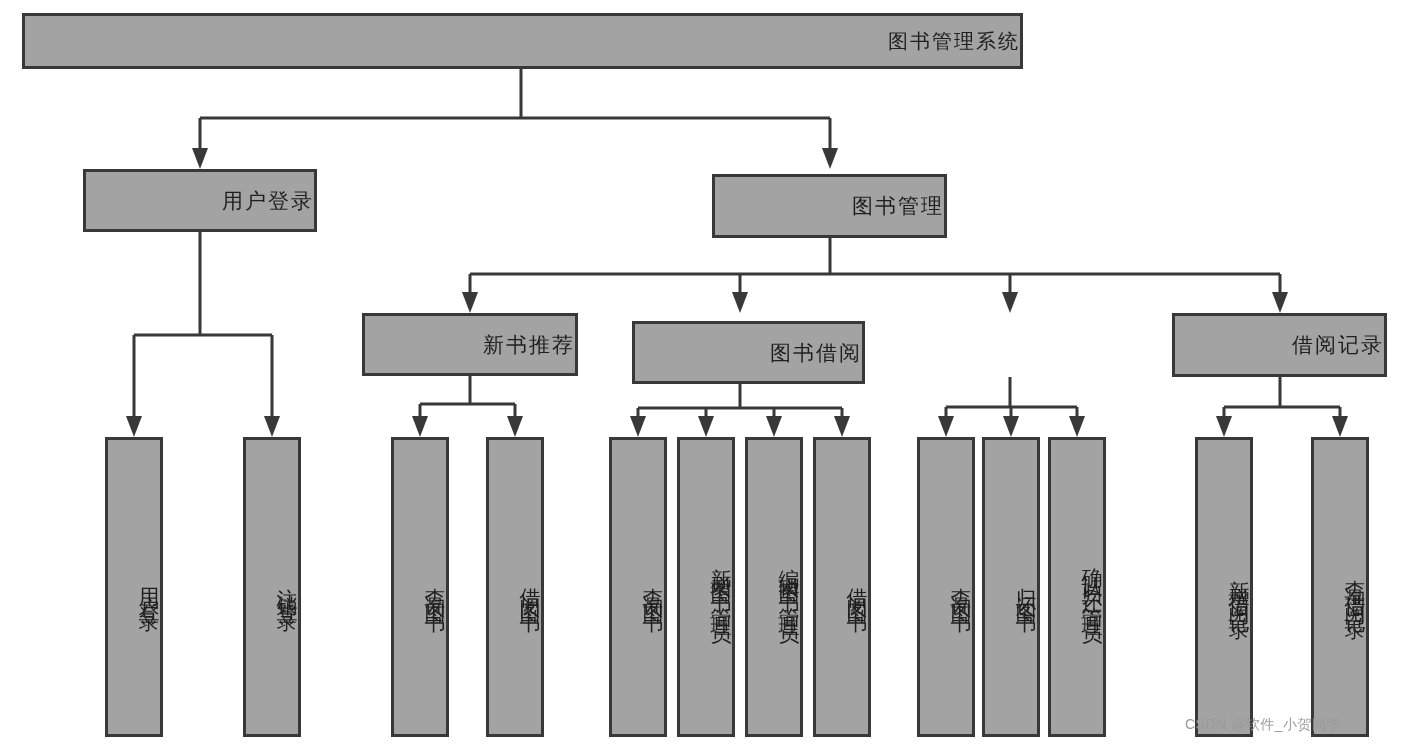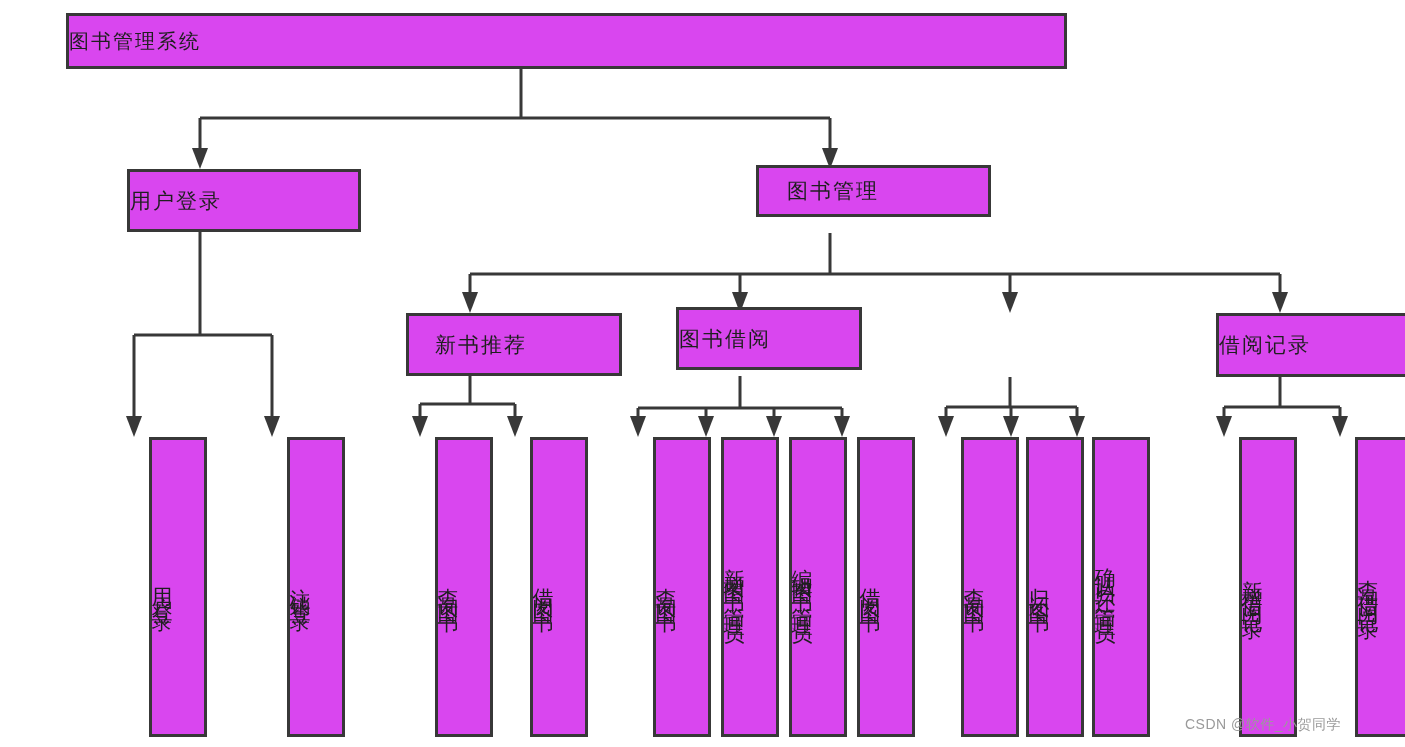--- a/index.html
+++ b/index.html
@@ -13,25 +13,24 @@
   }
   .connectors {
     position: absolute;
     left: 0; top: 0;
     width: 1405px; height: 747px;
   }
   .box {
     position: absolute;
     box-sizing: border-box;
     border: 3px solid #383838;
-    background: #d946ef;
+    background: #a3a3a3;
     display: flex;
     align-items: center;
-    justify-content: flex-start;
-    margin-left: 44px;
+    justify-content: flex-end;
   }
   .hlabel {
     font-size: 21px;
     color: #1f1f1f;
     letter-spacing: 2px;
     white-space: nowrap;
   }
   .root-label { font-size: 20px; }
   .vlabel {
     writing-mode: vertical-lr;
@@ -98,28 +97,28 @@
     </g>
   </svg>
 
   <div class="box" style="left:22px; top:13px; width:1001px; height:56px;">
     <span class="hlabel root-label">图书管理系统</span>
   </div>
 
   <div class="box" style="left:83px; top:169px; width:234px; height:63px;">
     <span class="hlabel">用户登录</span>
   </div>
-  <div class="box" style="left:712px; top:165px; width:235px; height:52px;padding-left:28px;">
+  <div class="box" style="left:712px; top:174px; width:235px; height:64px;padding-left:28px;">
     <span class="hlabel">图书管理</span>
   </div>
 
   <div class="box" style="left:362px; top:313px; width:216px; height:63px;padding-left:26px;">
     <span class="hlabel">新书推荐</span>
   </div>
-  <div class="box" style="left:632px; top:307px; width:186px; height:63px;">
+  <div class="box" style="left:632px; top:321px; width:233px; height:63px;">
     <span class="hlabel">图书借阅</span>
   </div>
   <div class="box" style="left:1172px; top:313px; width:215px; height:64px;">
     <span class="hlabel">借阅记录</span>
   </div>
 
   <div class="box" style="left:105px; top:437px; width:58px; height:300px;">
     <span class="vlabel">用户登录</span>
   </div>
   <div class="box" style="left:243px; top:437px; width:58px; height:300px;">

